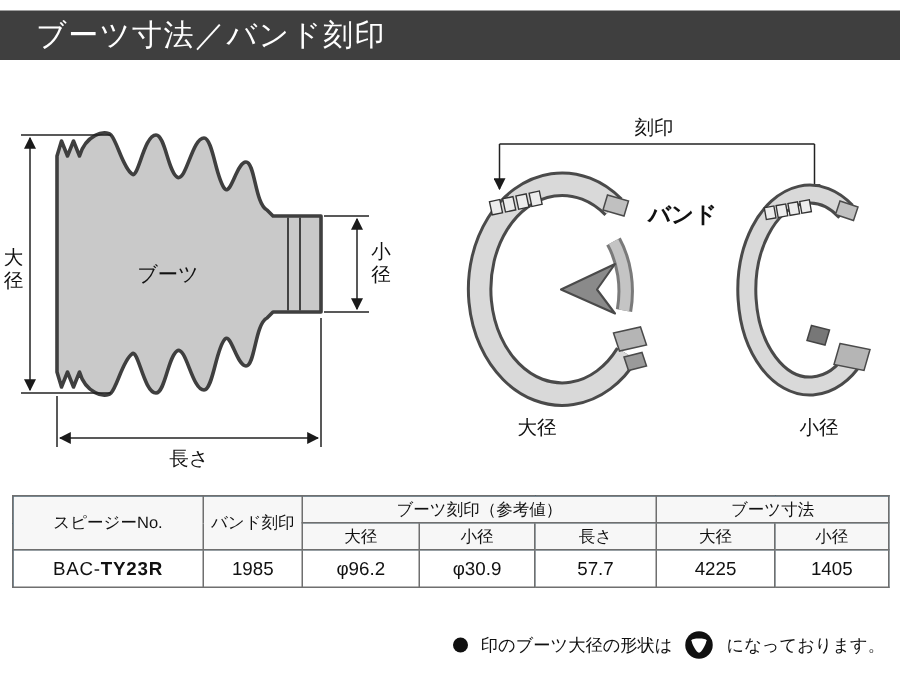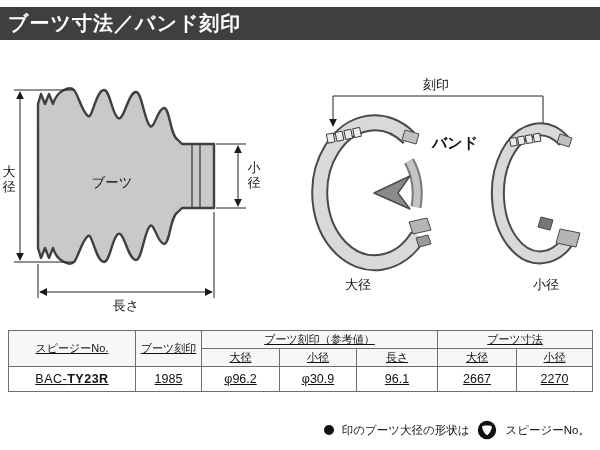--- a/index.html
+++ b/index.html
@@ -1,24 +1,24 @@
 <!DOCTYPE html>
 <html><head>
 <meta charset="utf-8">
 <style>
   html,body{margin:0;padding:0;background:#ffffff;}
   .page{position:relative;width:600px;height:450px;background:#ffffff;overflow:hidden;
         font-family:"Liberation Sans","DejaVu Sans",sans-serif;color:#111;}
   .titlebar{position:absolute;left:0;top:7px;width:600px;height:33px;background:#3f3f3f;
             display:flex;align-items:center;}
-  .titlebar span{color:#ffffff;font-size:20px;font-weight:bold;letter-spacing:1px;padding-left:8px;}
+  .titlebar span{color:#ffffff;font-size:20px;font-weight:normal;letter-spacing:1px;padding-left:24px;}
   .diagram{position:absolute;left:0;top:46px;width:600px;height:276px;}
   .diagram text{font-family:"Liberation Sans","DejaVu Sans",sans-serif;fill:#111;}
   .spec{position:absolute;left:8px;top:330px;width:584px;border-collapse:collapse;
-        table-layout:fixed;font-size:11px;background:#0c4a6e;text-decoration:underline;}
+        table-layout:fixed;font-size:11px;background:#0c4a6e;}
   .spec th,.spec td{border:1px solid #6f6f6f;text-align:center;padding:1px 2px;}
   .spec th{font-weight:normal;background:#f7f7f7;height:15px;}
   .spec tbody td{font-size:12.5px;height:22px;background:#fff;}
   .partno{font-size:13px;letter-spacing:.5px;}
   .partno b{font-weight:bold;}
   .note{position:absolute;right:10px;top:420px;display:flex;align-items:center;gap:8px;
         font-size:11.5px;white-space:nowrap;}
   .dot{display:inline-block;width:10px;height:10px;background:#101010;border-radius:50%;}
   .shape-icon{display:inline-block;}
 </style>
@@ -134,48 +134,48 @@
         <col style="width:66px">
         <col style="width:78px">
       <col style="width:77px">
         <col style="width:81px">
         <col style="width:79px">
         <col style="width:76px">
     </colgroup>
     <thead>
       <tr>
         <th rowspan="2">スピージーNo.</th>
-        <th rowspan="2">ブーツ刻印</th>
+        <th rowspan="2">バンド刻印</th>
         <th colspan="3">ブーツ刻印（参考値）</th>
         <th colspan="2">ブーツ寸法</th>
       </tr>
       <tr>
         <th>大径</th>
         <th>小径</th>
         <th>長さ</th>
         <th>大径</th>
         <th>小径</th>
       </tr>
     </thead>
     <tbody>
       <tr>
         <td class="partno"><span>BAC-</span><b>TY23R</b></td>
         <td>1985</td>
         <td>φ96.2</td>
         <td>φ30.9</td>
-        <td>96.1</td>
-        <td>2667</td>
-        <td>2270</td>
+        <td>57.7</td>
+        <td>4225</td>
+        <td>1405</td>
       </tr>
     </tbody>
   </table>
 
   <div class="note">
     <span class="dot"></span>
     <span>印のブーツ大径の形状は</span>
     <svg class="shape-icon" width="20" height="20" viewBox="0 0 24 24">
       <circle cx="12" cy="12" r="11" fill="#101010"></circle>
       <path d="M 6 8.2 C 6 6.2 18 6.2 18 8.2 C 18 10.5 14.2 18.2 12 18.2 C 9.8 18.2 6 10.5 6 8.2 Z" fill="#ffffff"></path>
     </svg>
-    <span>スピージーNo。</span>
+    <span>になっております。</span>
   </div>
 
 </div>
 
 </body></html>

